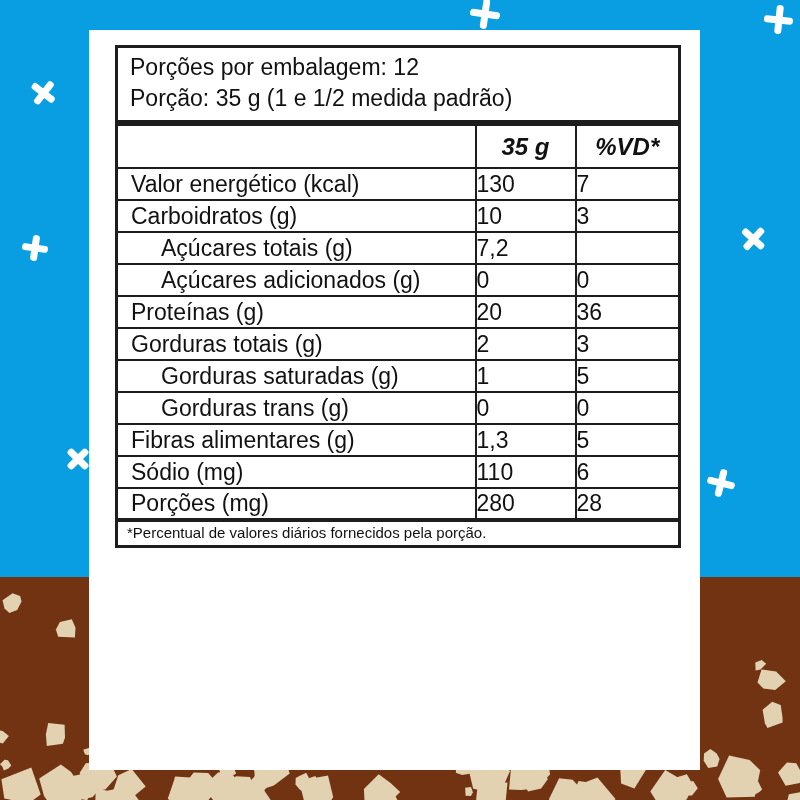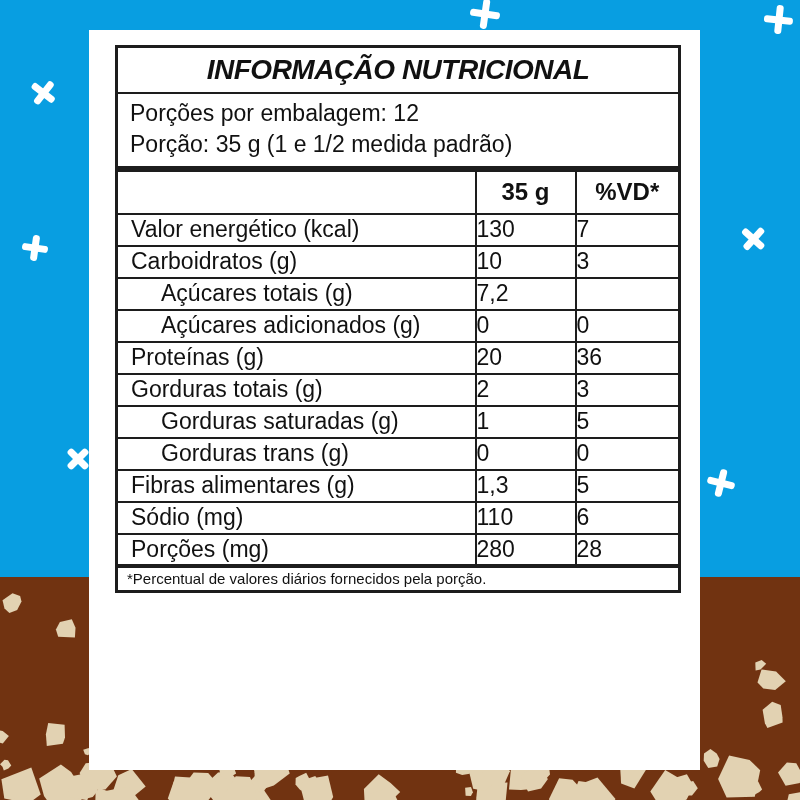--- a/index.html
+++ b/index.html
@@ -23,21 +23,21 @@
   .ntable{border-collapse:collapse;border:3px solid var(--table-border);width:563px;
           margin:15px 0 0 26px;table-layout:fixed;color:var(--text-black);}
   .ntable td{border:2px solid var(--table-border);}
   col.c-label{width:359px;}
   col.c-amt{width:100px;}
   col.c-dv{width:104px;}
   tr.title-row td{height:46px;text-align:center;border-bottom-width:2px;}
   .title-text{font-size:28px;font-weight:bold;font-style:italic;letter-spacing:-0.5px;}
   tr.serving-row td{height:64px;border-bottom-width:6px;padding:4px 12px 6px 12px;
                     font-size:23px;line-height:31px;vertical-align:middle;}
-  tr.head-row td{height:45px;text-align:center;font-size:24px;font-weight:bold;}
+  tr.head-row td{height:45px;text-align:center;font-size:24px;font-weight:bold;font-style:italic;}
   tr.data-row td{height:32px;font-size:23px;}
   td.lbl{padding-left:13px;}
   td.lbl.indent{padding-left:43px;}
   td.val{}
   tr.foot-row td{height:26px;border-top-width:4px;font-size:15px;padding:2px 4px 3px 9px;vertical-align:middle;}
 </style>
 </head>
 <body>
 
 <div class="stage">
@@ -165,25 +165,20 @@
     </div>
 
   <div class="card">
     <table class="ntable">
       <colgroup>
           <col class="c-label">
           <col class="c-amt">
           <col class="c-dv">
         </colgroup>
       <tbody>
-        <tr class="title-row">
-          <td colspan="3">
-            <span class="title-text">INFORMAÇÃO NUTRICIONAL</span>
-          </td>
-        </tr>
         <tr class="serving-row">
           <td colspan="3">
             <div>Porções por embalagem: 12</div>
             <div>Porção: 35 g (1 e 1/2 medida padrão)</div>
           </td>
         </tr>
         <tr class="head-row">
           <td class="lbl"></td>
           <td class="val">35 g</td>
           <td class="val">%VD*</td>

